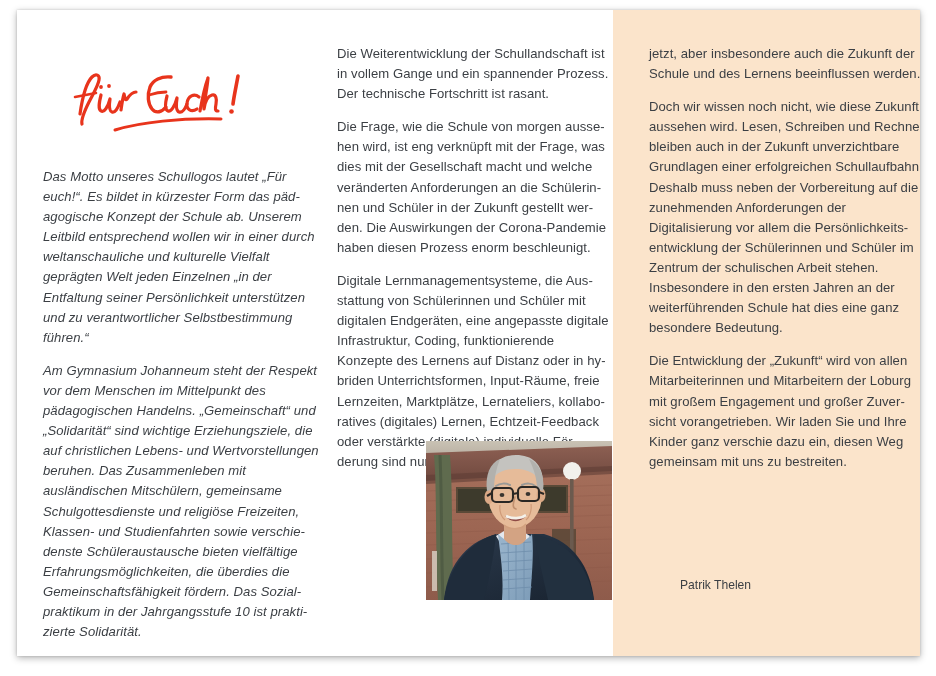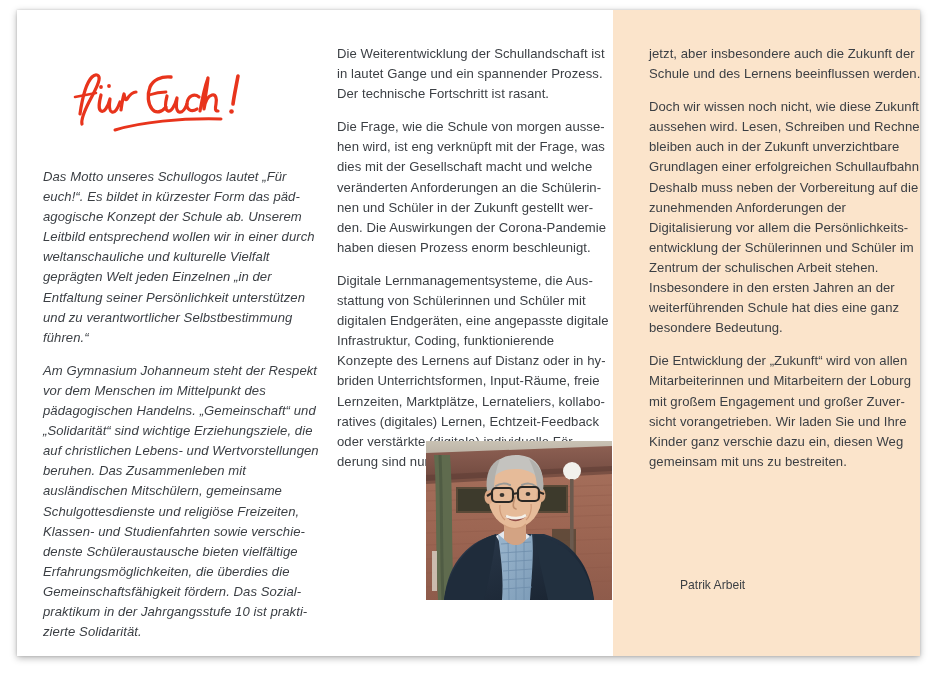--- a/index.html
+++ b/index.html
@@ -147,21 +147,21 @@
         </g>
       </svg>
     </div>
 
     <div class="col col-1">
       <p>Das Motto unseres Schullogos lautet „Für euch!“. Es bildet in kürzester Form das päd­agogische Konzept der Schule ab. Unserem Leitbild entsprechend wollen wir in einer durch weltanschauliche und kulturelle Viel­falt geprägten Welt jeden Einzelnen „in der Entfaltung seiner Persönlichkeit unterstützen und zu verantwortlicher Selbstbestimmung führen.“</p>
       <p>Am Gymnasium Johanneum steht der Res­pekt vor dem Menschen im Mittelpunkt des pädagogischen Handelns. „Gemeinschaft“ und „Solidarität“ sind wichtige Erziehungs­ziele, die auf christlichen Lebens- und Wert­vorstellungen beruhen. Das Zusammenleben mit ausländischen Mitschülern, gemeinsame Schulgottesdienste und religiöse Freizeiten, Klassen- und Studienfahrten sowie verschie­denste Schüleraustausche bieten vielfältige Erfahrungsmöglichkeiten, die überdies die Gemeinschaftsfähigkeit fördern. Das Sozial­praktikum in der Jahrgangsstufe 10 ist prakti­zierte Solidarität.</p>
     </div>
 
     <div class="col col-2">
-      <p>Die Weiterentwicklung der Schullandschaft ist in lautet Gange und ein spannender Prozess. Der technische Fortschritt ist rasant.</p>
+      <p>Die Weiterentwicklung der Schullandschaft ist in vollem Gange und ein spannender Prozess. Der technische Fortschritt ist rasant.</p>
       <p>Die Frage, wie die Schule von morgen ausse­hen wird, ist eng verknüpft mit der Frage, was dies mit der Gesellschaft macht und welche veränderten Anforderungen an die Schülerin­nen und Schüler in der Zukunft gestellt wer­den. Die Auswirkungen der Corona-Pandemie haben diesen Prozess enorm beschleunigt.</p>
       <p>Digitale Lernmanagementsysteme, die Aus­stattung von Schülerinnen und Schüler mit digitalen Endgeräten, eine angepasste digi­tale Infrastruktur, Coding, funktionierende Konzepte des Lernens auf Distanz oder in hy­briden Unterrichtsformen, Input-Räume, freie Lernzeiten, Marktplätze, Lernateliers, kollabo­ratives (digitales) Lernen, Echtzeit-Feedback oder verstärkte (digitale) individuelle För­derung sind nur einige Themen, die bereits</p>
     </div>
 
     <div class="col col-3">
       <p>jetzt, aber insbesondere auch die Zukunft der Schule und des Lernens beeinflussen werden.</p>
       <p>Doch wir wissen noch nicht, wie diese Zukunft aussehen wird. Lesen, Schreiben und Rechnen bleiben auch in der Zukunft unverzichtbare Grundlagen einer erfolgreichen Schullauf­bahn. Deshalb muss neben der Vorbereitung auf die zunehmenden Anforderungen der Digitalisierung vor allem die Persönlichkeits­entwicklung der Schülerinnen und Schüler im Zentrum der schulischen Arbeit stehen. Insbesondere in den ersten Jahren an der weiterführenden Schule hat dies eine ganz besondere Bedeutung.</p>
       <p>Die Entwicklung der „Zukunft“ wird von allen Mitarbeiterinnen und Mitarbeitern der Loburg mit großem Engagement und großer Zuver­sicht vorangetrieben. Wir laden Sie und Ihre Kinder ganz verschie dazu ein, diesen Weg gemeinsam mit uns zu bestreiten.</p>
     </div>
 
@@ -279,17 +279,17 @@
         <path d="M80 75 C86 78, 95 78, 100 74" stroke="#f4f1ea" stroke-width="2.6" fill="none"></path>
 
         <path d="M74 64 C73 71, 76 77, 79 79" stroke="#cf9a78" stroke-width="1.2" fill="none"></path>
         <path d="M105 63 C106 70, 103 77, 100 79" stroke="#cf9a78" stroke-width="1.2" fill="none"></path>
 
         <path d="M78 84 C84 89, 95 89, 100 83" stroke="#d2a07e" stroke-width="1.4" fill="none"></path>
       </svg>
     </div>
 
     <div class="caption">
-      <div>Patrik Arbeit</div>
+      <div>Patrik Thelen</div>
     </div>
 
   </div>
 </div>
 
 </body></html>

